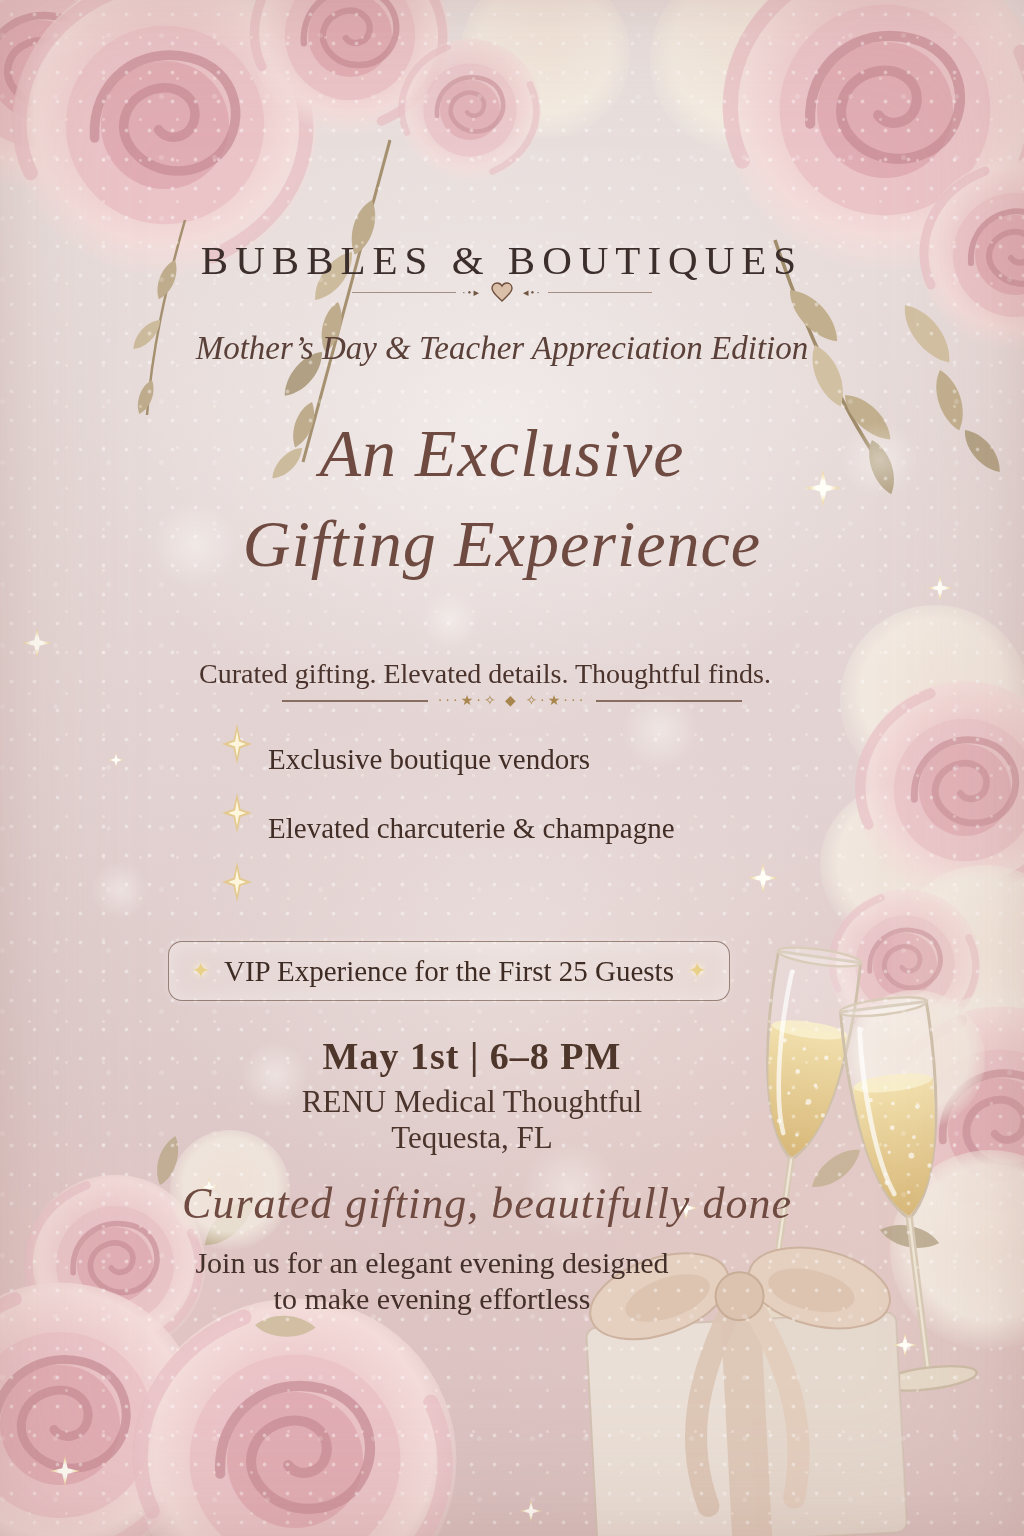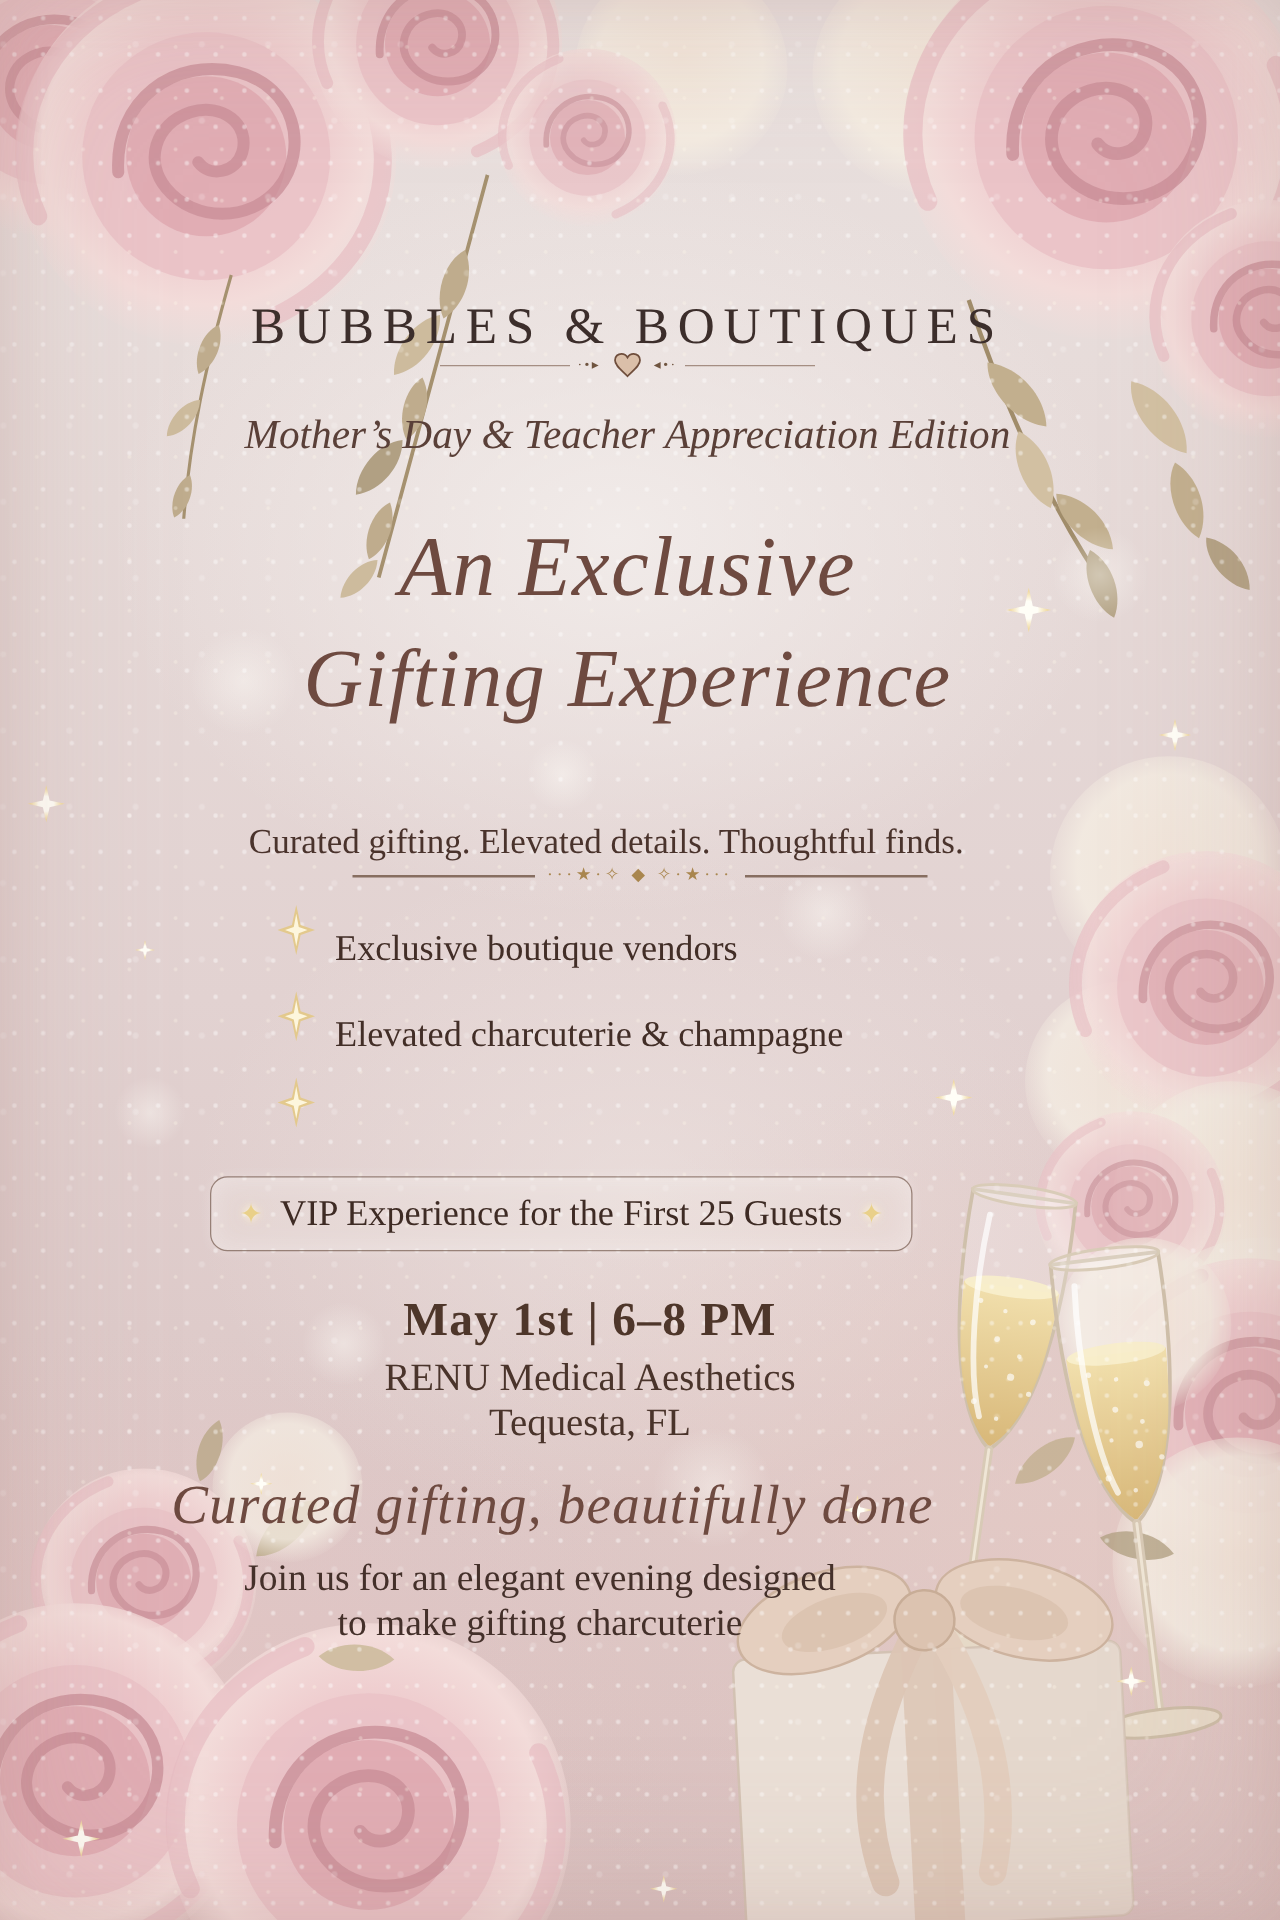--- a/index.html
+++ b/index.html
@@ -60,21 +60,21 @@
     background:rgba(247,240,235,.22);
     box-shadow:inset 0 0 20px rgba(255,255,255,.3), 0 0 10px rgba(255,255,255,.2);
     display:flex;align-items:center;justify-content:center;gap:14px;}
   .vip-text{font-size:29px;color:#3e2b24;}
   .vip-spark{font-size:22px;color:#e9d089;text-shadow:0 0 6px rgba(255,246,214,.95),0 0 12px rgba(255,240,200,.6);}
 
   .datetime{left:0;width:944px;top:1034px;font-size:38px;font-weight:600;color:#4e362a;letter-spacing:1px;}
   .venue{left:0;width:944px;top:1084px;font-size:31px;color:#4a342b;}
   .location{left:0;width:944px;top:1120px;font-size:31px;color:#4a342b;}
 
-  .closing-script{left:0;width:884px;top:1178px;font-size:44px;}
+  .closing-script{left:0;width:884px;top:1178px;font-size:44px;padding-left:45px;}
   .join1{left:0;width:864px;top:1246px;font-size:30px;color:#44302a;}
   .join2{left:0;width:864px;top:1282px;font-size:30px;color:#44302a;}
 
   .sparkle{position:absolute;z-index:2;pointer-events:none;
     clip-path:polygon(50% 0,59% 41%,100% 50%,59% 59%,50% 100%,41% 59%,0 50%,41% 41%);
     background:radial-gradient(circle,#fffef7 0 28%, #f0d99f 60%, rgba(240,217,159,0) 100%);
     filter:drop-shadow(0 0 7px rgba(255,246,220,.95));}
 </style>
 </head>
 <body>
@@ -285,20 +285,20 @@
       </div>
     </div>
 
     <div class="vip-box">
       <span class="vip-spark">✦</span>
       <span class="vip-text">VIP Experience for the First 25 Guests</span>
       <span class="vip-spark">✦</span>
     </div>
 
     <div class="txt datetime">May 1st | 6–8 PM</div>
-    <div class="txt venue">RENU Medical Aesthetics</div>
+    <div class="txt venue">RENU Medical Thoughtful</div>
     <div class="txt location">Tequesta, FL</div>
 
     <div class="txt script closing-script">Curated gifting, beautifully done</div>
     <div class="txt join1">Join us for an elegant evening designed</div>
-    <div class="txt join2">to make gifting charcuterie</div>
+    <div class="txt join2">to make evening effortless</div>
   </div>
 </div>
 
 </body></html>

